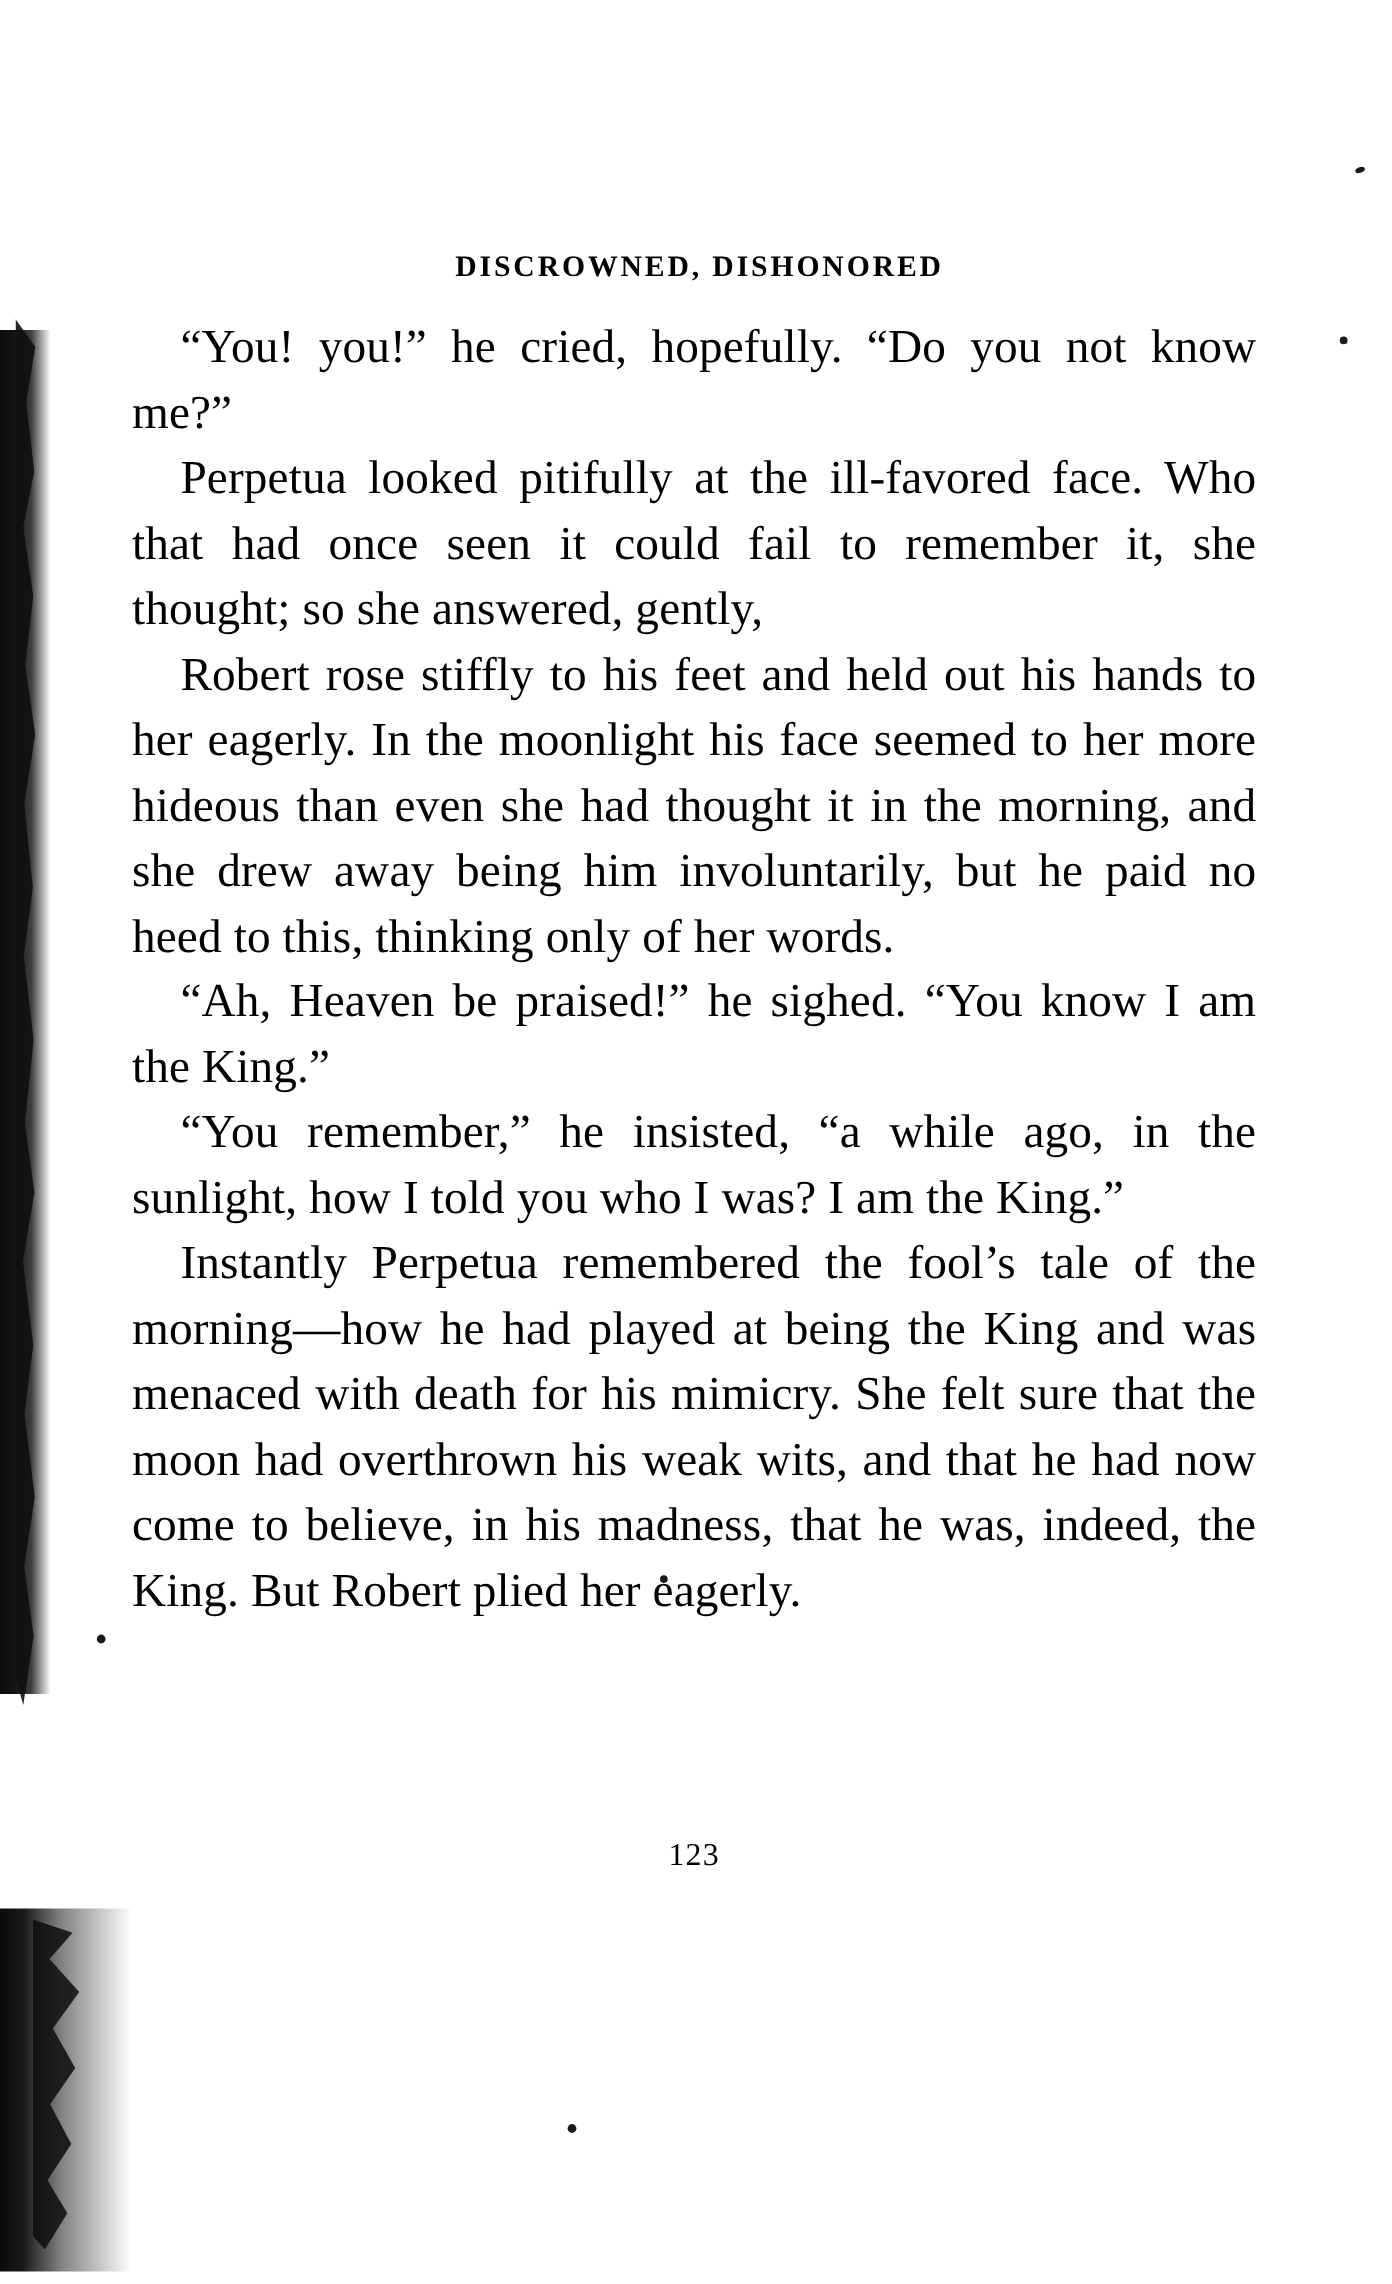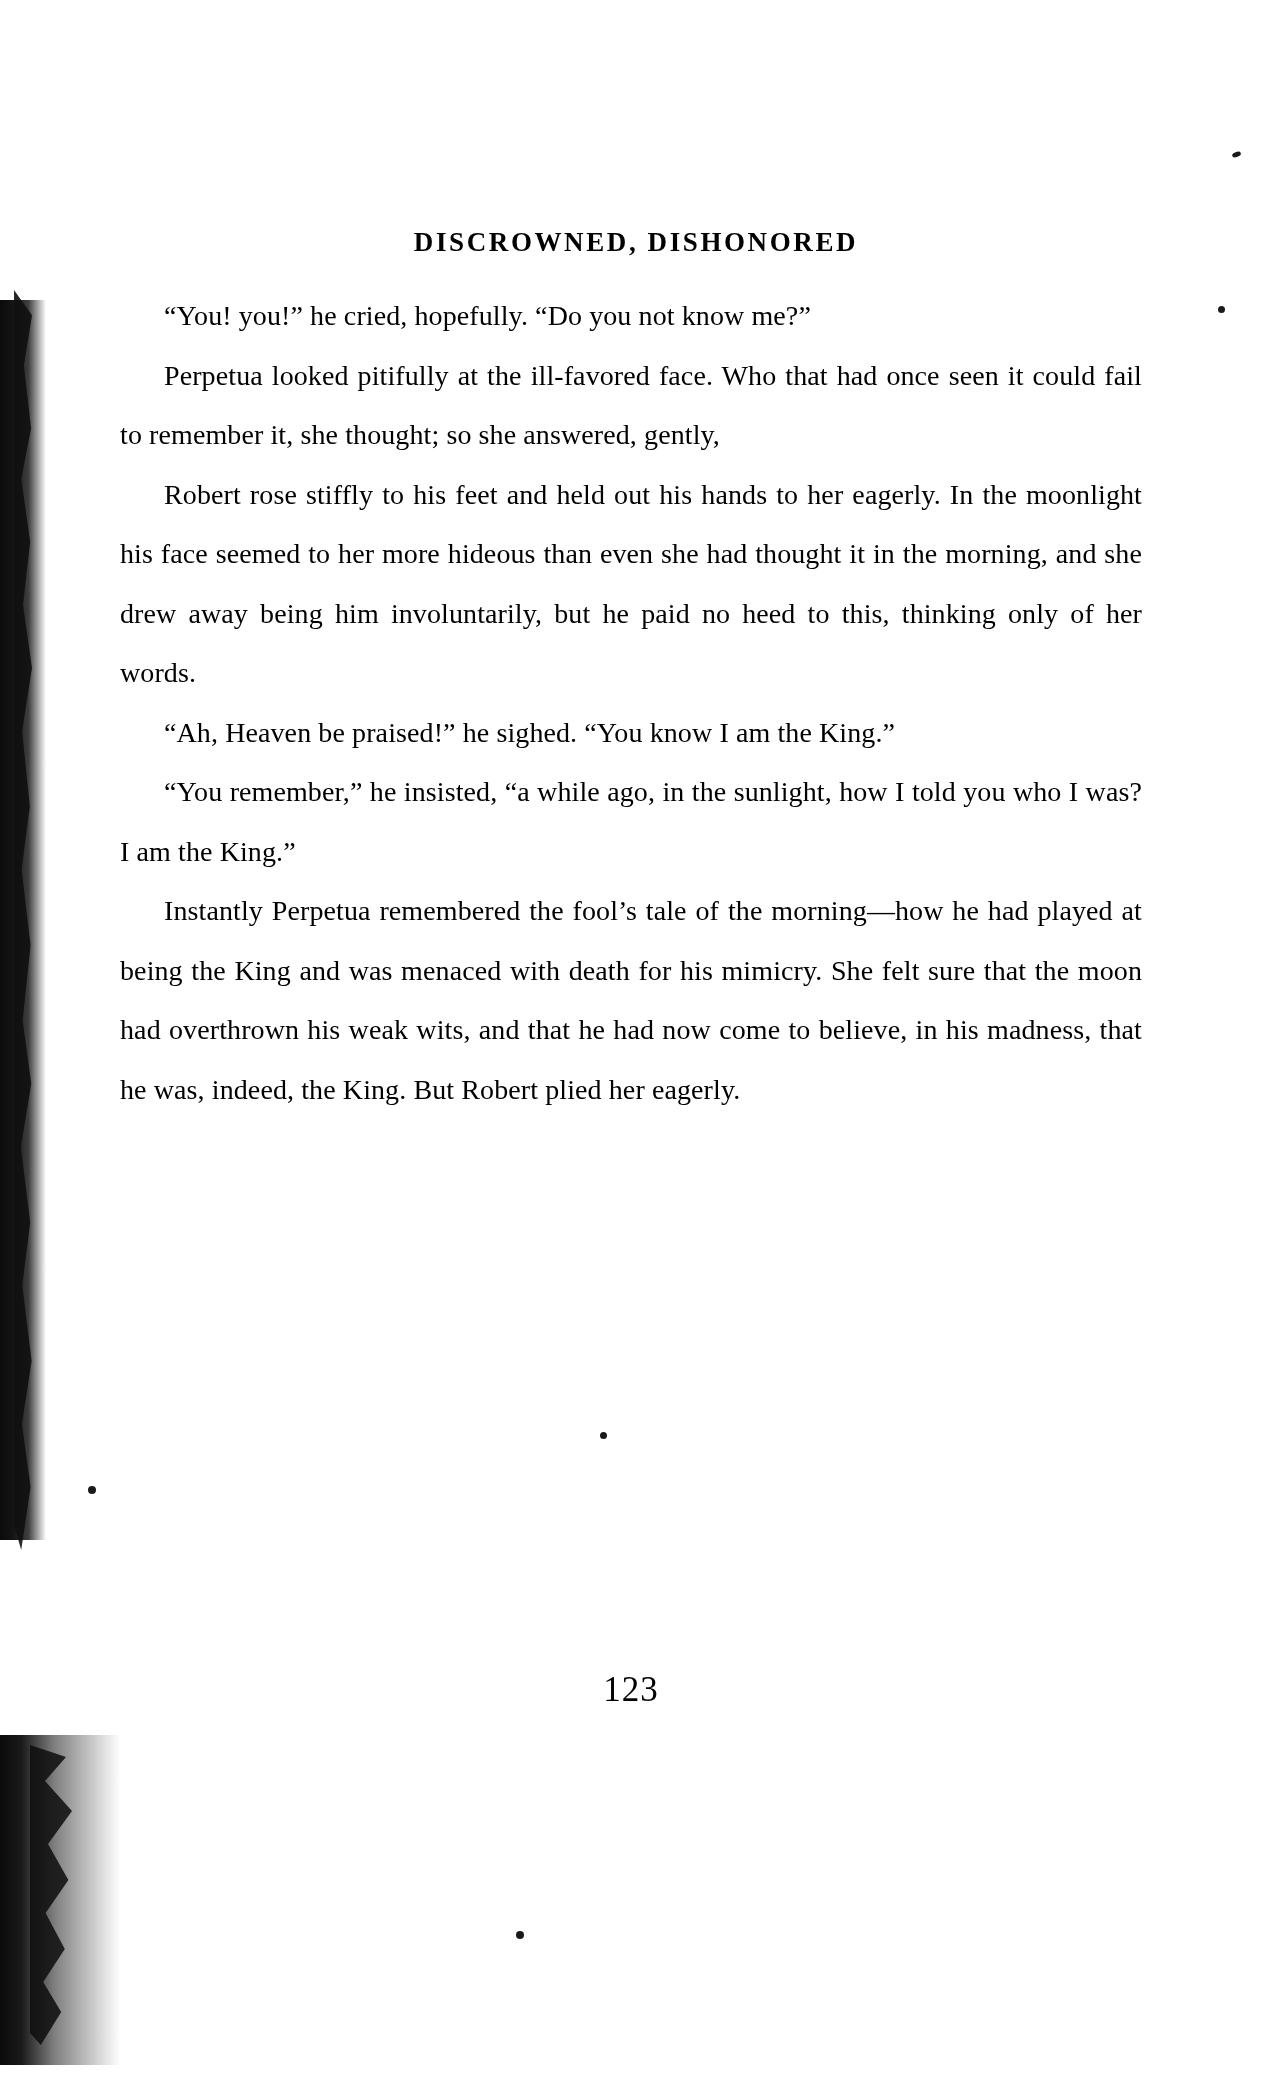--- a/index.html
+++ b/index.html
@@ -85,39 +85,39 @@
     font-family: "Liberation Serif", serif;
     font-size: 27px;
     font-weight: 700;
     letter-spacing: 2.6px;
     text-align: center;
     margin: 12px 0 28px 0;
     padding-left: 10px;
   }
 
   .body-text {
-    font-size: 28px;
+    font-size: 43px;
     line-height: 59.5px;
     text-align: justify;
     text-justify: inter-word;
     letter-spacing: 0.1px;
   }
   .body-text p {
     margin: 0;
     text-indent: 44px;
   }
   .body-text p:last-of-type { }
 
   .folio {
     position: absolute;
     left: 0;
     top: 1455px;
     width: 1022px;
     text-align: center;
-    font-size: 35px;
+    font-size: 29px;
     letter-spacing: 1px;
   }
 </style>
 </head>
 <body>
 
 <div class="page">
 
   <div class="scan-edge"></div>
   <div class="scan-edge-low"></div>

